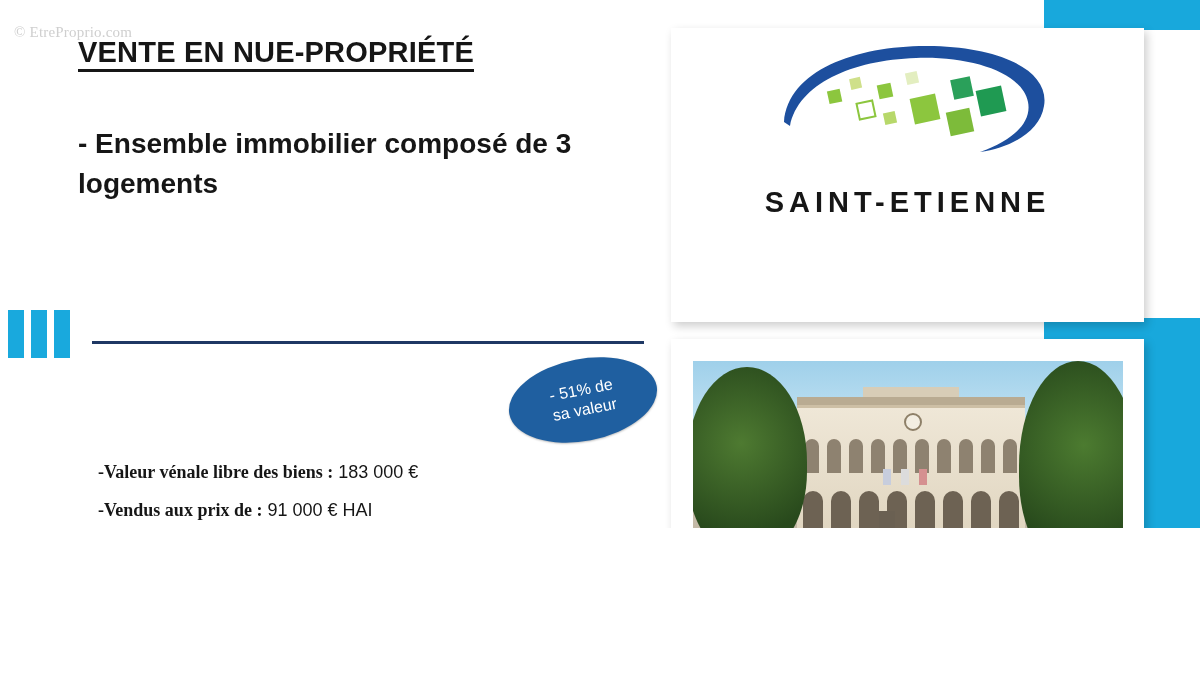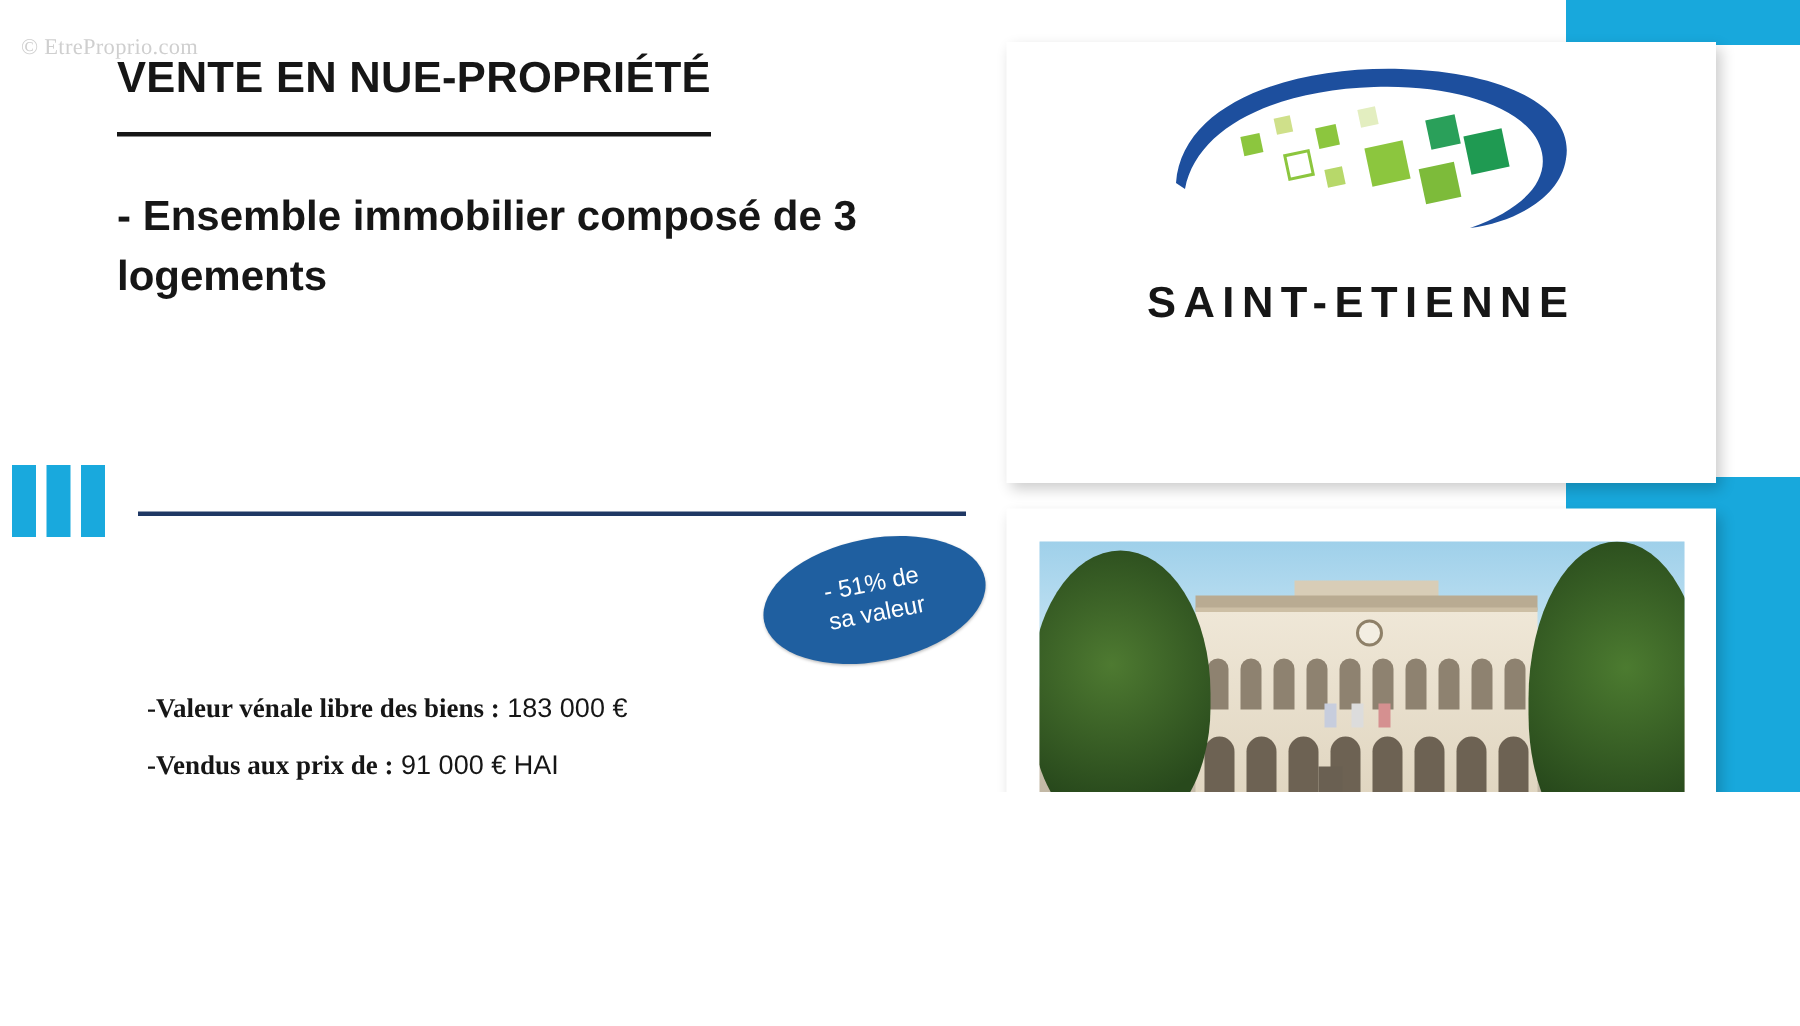--- a/index.html
+++ b/index.html
@@ -88,21 +88,21 @@
   
   .title {
     position: absolute;
     left: 78px;
     top: 36px;
     font-size: 29px;
     font-weight: bold;
     color: #161616;
     letter-spacing: .2px;
     border-bottom: 3px solid #161616;
-    padding-bottom: 19px;
+    padding-bottom: 0;
     display: inline-block;
     line-height: 1.15;
   }
   .subtitle {
     position: absolute;
     left: 78px;
     top: 124px;
     width: 520px;
     font-size: 28px;
     font-weight: bold;

